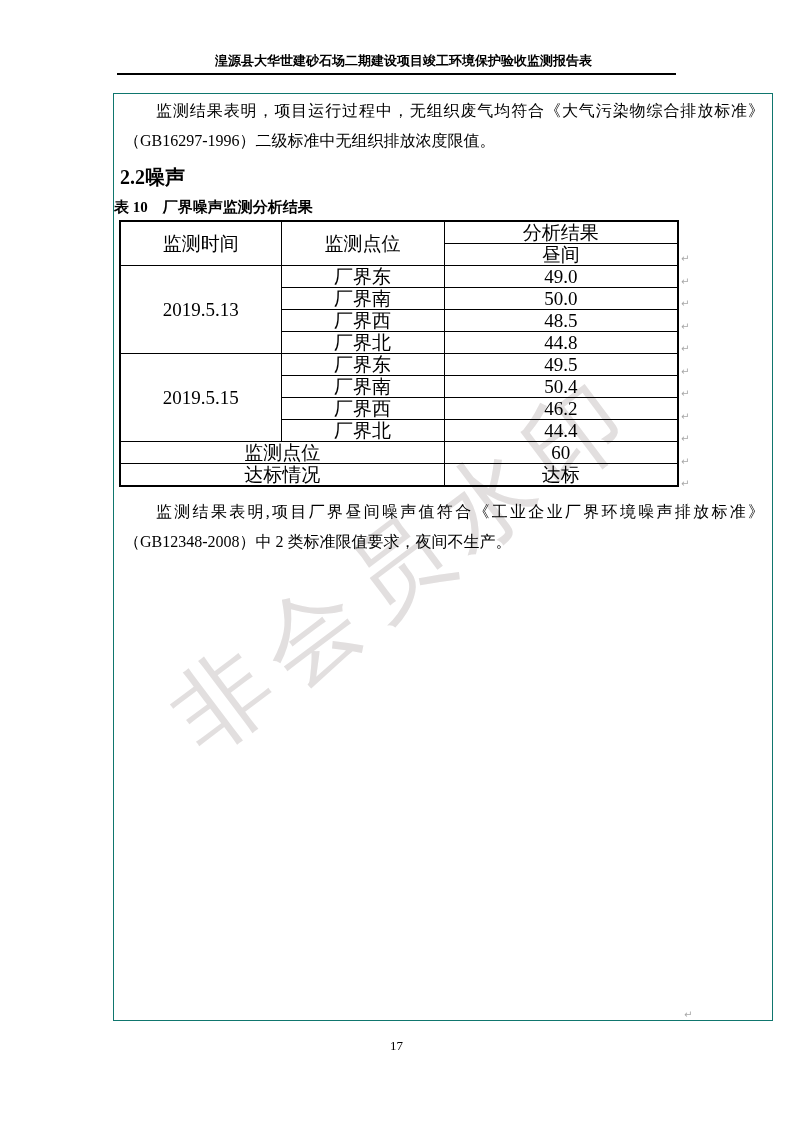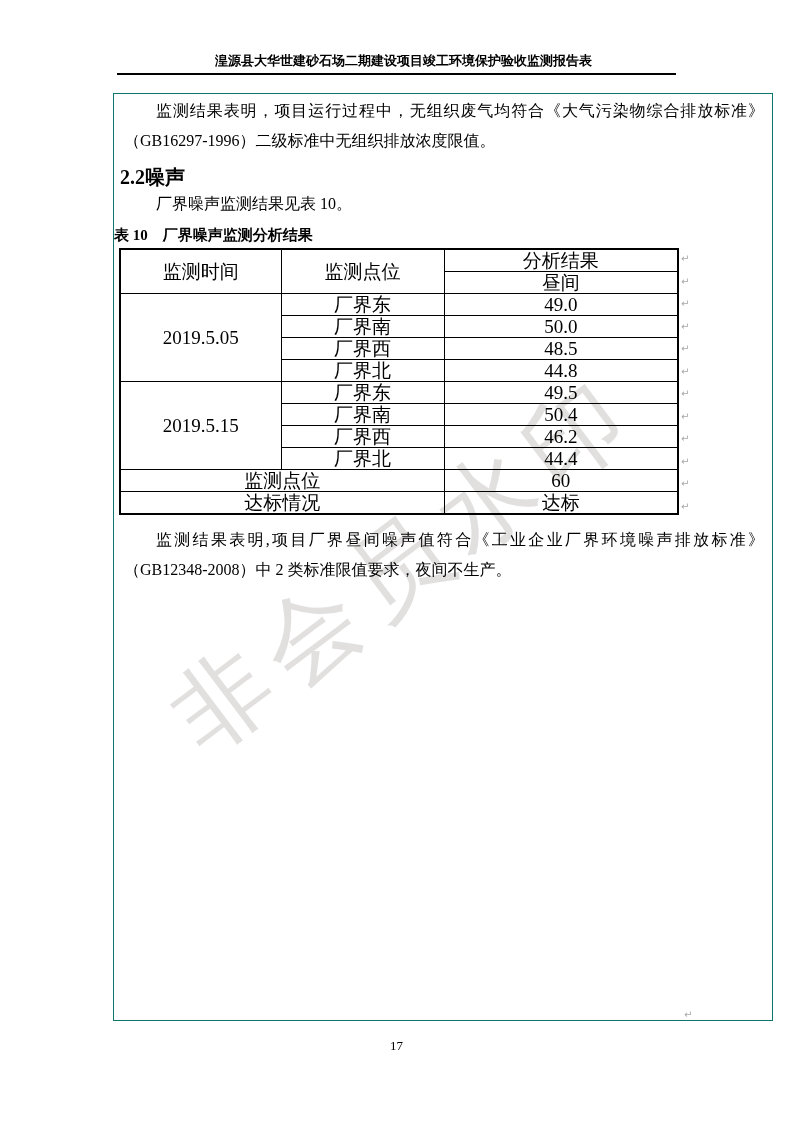--- a/index.html
+++ b/index.html
@@ -112,41 +112,40 @@
 
   <div class="doc-title">湟源县大华世建砂石场二期建设项目竣工环境保护验收监测报告表</div>
   <div class="header-rule"></div>
 
   <div class="content-box">
 
     <p class="body-para para-air">监测结果表明，项目运行过程中，无组织废气均符合《大气污染物综合排放标准》（GB16297-1996）二级标准中无组织排放浓度限值。</p>
 
     <div class="section-title">2.2噪声</div>
 
-    <p class="body-para para-noise-intro">厂界噪声监测结果见表 10。</p>
 
     <div class="table-caption">表 10　厂界噪声监测分析结果</div>
 
     <table class="noise">
       <colgroup>
         <col style="width:161px">
         <col style="width:163px">
         <col style="width:234px">
       </colgroup>
       <tbody>
         <tr>
           <td rowspan="2">监测时间</td>
           <td rowspan="2">监测点位</td>
           <td>分析结果</td>
         </tr>
         <tr>
           <td>昼间</td>
         </tr>
         <tr>
-          <td rowspan="4">2019.5.05</td>
+          <td rowspan="4">2019.5.13</td>
           <td>厂界东</td>
           <td>49.0</td>
         </tr>
         <tr>
           <td>厂界南</td>
           <td>50.0</td>
         </tr>
         <tr>
           <td>厂界西</td>
           <td>48.5</td>

